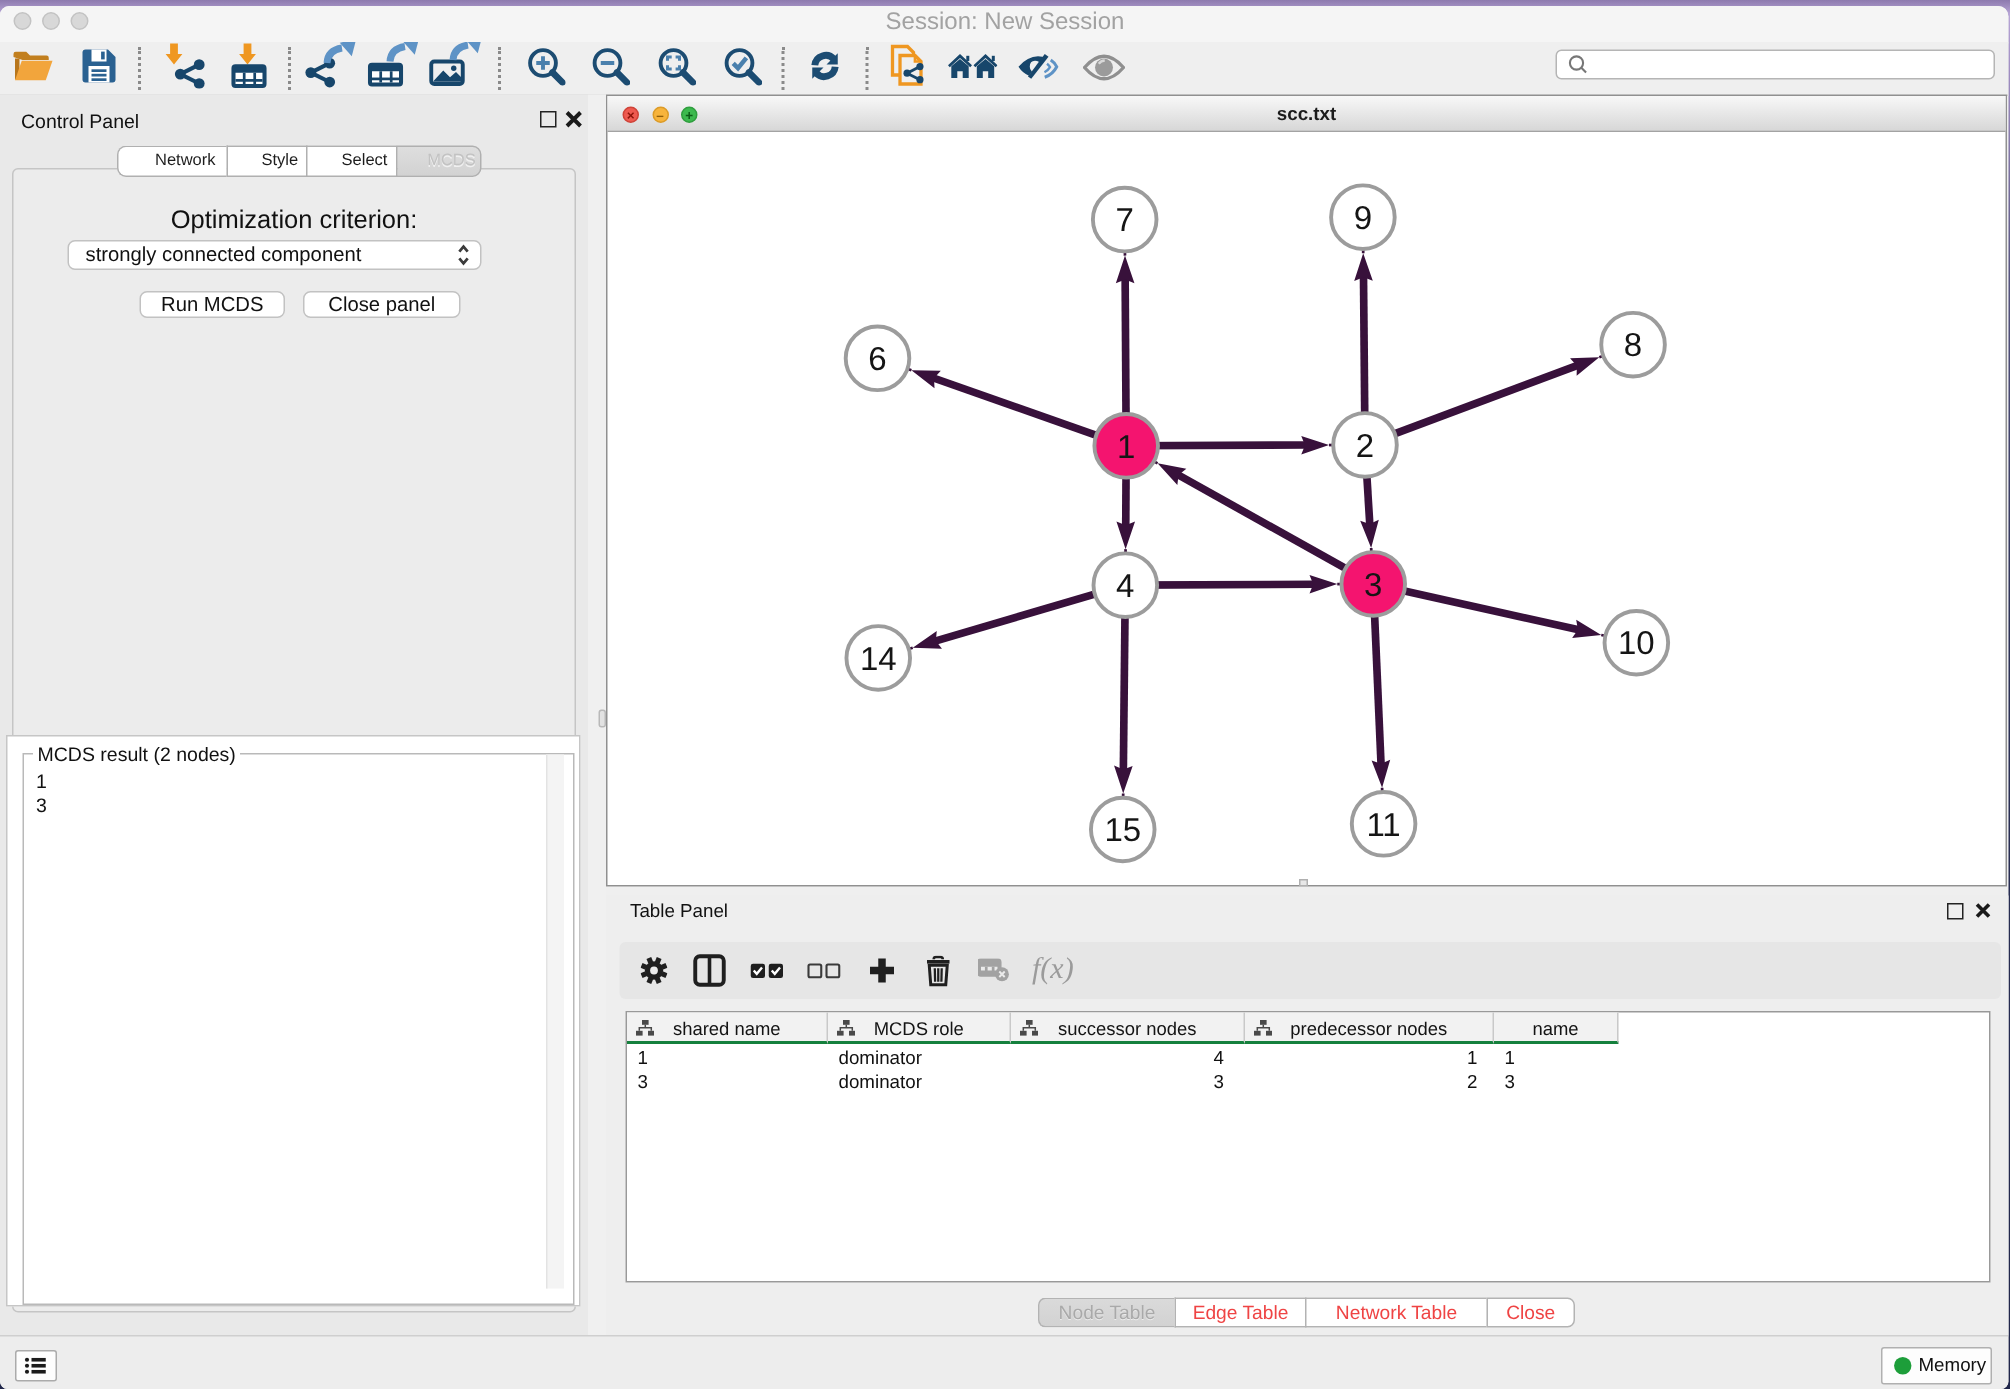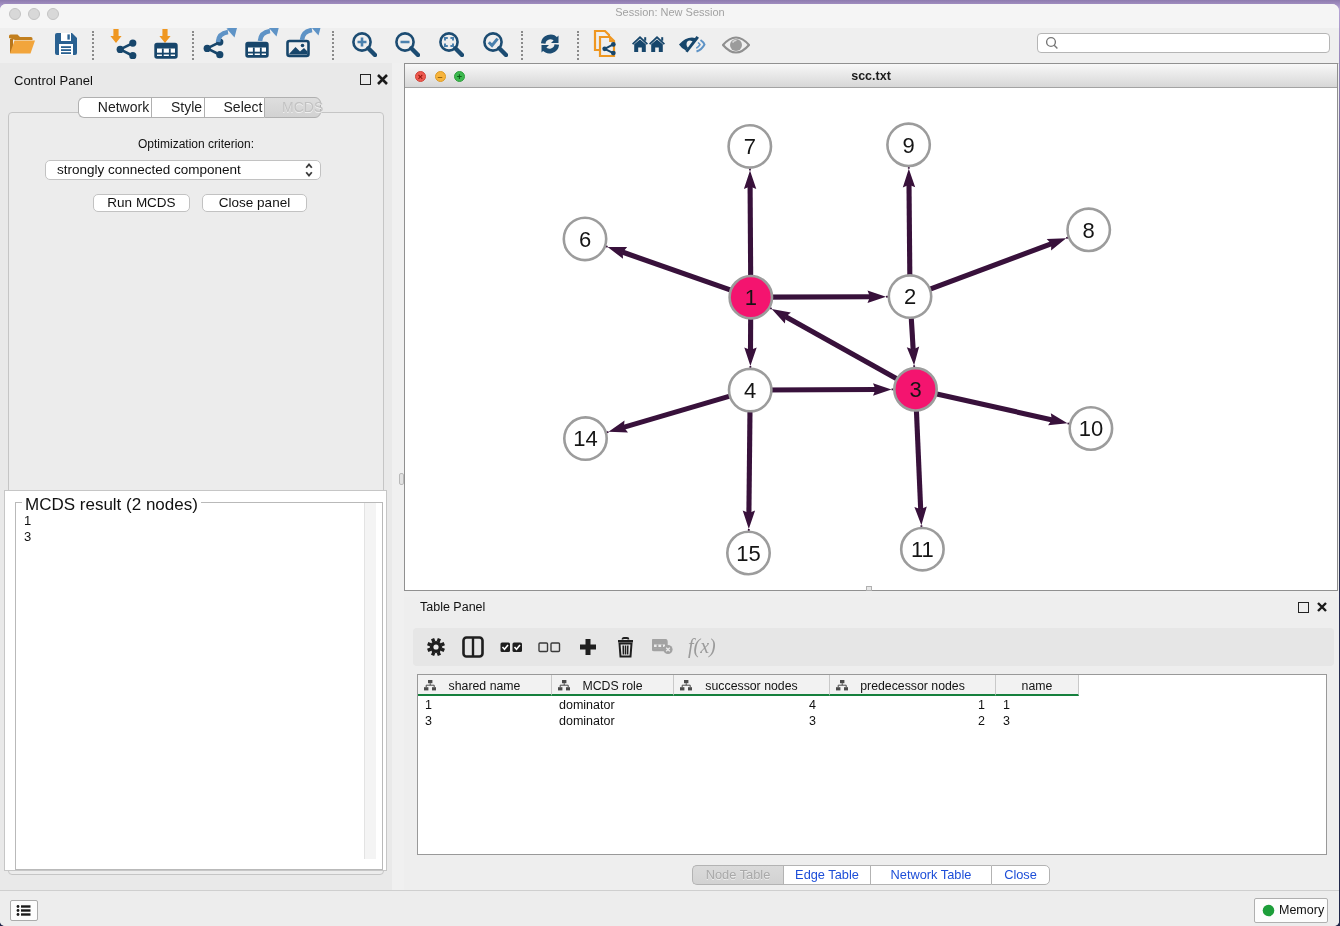--- a/index.html
+++ b/index.html
@@ -5,60 +5,60 @@
 html,body{margin:0;padding:0;}
 body{width:1340px;height:926px;overflow:hidden;position:relative;
  background:linear-gradient(180deg,#8d7aae 0%,#b7a5d6 1%,#a08ec2 5%,#55537f 20%,#2c3157 45%,#20264a 100%);
  font-family:"Liberation Sans",sans-serif;}
 .app{position:absolute;left:0;top:4px;width:1338.5px;height:922px;background:#efefef;
  border-radius:6px 7px 5px 5px;overflow:hidden;}
 .abs{position:absolute;}
 
 .titlebar{left:0;top:0;width:100%;height:24px;background:#f5f5f5;border-bottom:1px solid #d8d8d8;}
 .tl{position:absolute;top:4px;width:12px;height:12px;border-radius:50%;background:#d8d8d8;border:1px solid #c3c3c3;box-sizing:border-box;}
-.title{position:absolute;top:2px;left:0;width:1340px;text-align:center;font-size:11px;color:#a2a2a2;}
+.title{position:absolute;top:2px;left:0;width:1340px;text-align:center;font-size:16px;color:#a2a2a2;}
 
 .toolbar{left:0;top:24px;width:100%;height:35px;background:#efefef;border-bottom:1px solid #cfcfcf;}
 .sep{position:absolute;top:3px;height:29px;width:0;border-left:2px dotted #8a8a8a;}
 .ticon{position:absolute;top:0;}
 .search{position:absolute;left:1037px;top:5px;width:291px;height:18px;background:#fff;border:1px solid #b5b5b5;border-radius:4px;}
 
 .leftpanel{left:0;top:59px;width:391.5px;height:827px;background:#e9e9e9;}
 .cpheader{position:absolute;left:14px;top:10px;font-size:13px;color:#111;}
 .maxbox{position:absolute;left:360px;top:11px;width:9px;height:9px;border:1.5px solid #222;}
 .tabcontent{position:absolute;left:8px;top:49px;width:376px;height:763px;background:#ececec;border:1px solid #c5c5c5;border-radius:4px;box-sizing:border-box;}
 .tabs{position:absolute;left:78px;top:34px;height:21px;display:flex;z-index:3;}
-.tab{box-sizing:border-box;height:21px;line-height:19px;text-align:center;font-size:14px;color:#1d1d1d;background:#fff;border:1px solid #b0b0b0;border-right:none;padding-left:17px;}
+.tab{box-sizing:border-box;height:21px;line-height:19px;text-align:center;font-size:11px;color:#1d1d1d;background:#fff;border:1px solid #b0b0b0;border-right:none;padding-left:17px;}
 .tab:first-child{border-radius:6px 0 0 6px;}
 .tab:last-child{border-radius:0 6px 6px 0;border-right:1px solid #b0b0b0;background:linear-gradient(#dedede,#d2d2d2);color:#c2c2c2;text-shadow:0 1px 0 #f0f0f0;}
-.optlabel{position:absolute;left:0;top:74px;width:392px;text-align:center;font-size:12px;color:#111;}
+.optlabel{position:absolute;left:0;top:74px;width:392px;text-align:center;font-size:17px;color:#111;}
 .dropdown{position:absolute;left:45px;top:96.5px;width:276px;height:20px;background:#fff;border:1px solid #c2c2c2;border-radius:5px;box-sizing:border-box;font-size:13.5px;color:#111;line-height:18px;padding-left:11px;}
 .btn{position:absolute;top:130.5px;height:18px;background:#fff;border:1px solid #c2c2c2;border-radius:5px;box-sizing:border-box;font-size:13.5px;color:#111;text-align:center;line-height:16px;}
 .whitepane{position:absolute;left:4px;top:427px;width:383px;height:381px;background:#fff;border:1px solid #c6c6c6;box-sizing:border-box;}
 .groupbox{position:absolute;left:10px;top:11px;width:368px;height:368px;border:1px solid #b9b9b9;box-sizing:border-box;}
-.grouplabel{position:absolute;left:6px;top:-8px;background:#fff;padding:0 3px;font-size:17px;color:#111;}
+.grouplabel{position:absolute;left:6px;top:-8px;background:#fff;padding:0 3px;font-size:13px;color:#111;}
 .scrollstrip{position:absolute;right:10px;top:12px;width:11px;height:356px;background:#f4f4f4;border-left:1px solid #e3e3e3;}
 
 .vsplit{left:391.5px;top:59px;width:12.5px;height:827px;background:#f0f0f0;}
 .vhandle{position:absolute;left:398.5px;top:469px;width:5.5px;height:12px;background:#e2e2e2;border:1px solid #b9b9b9;border-radius:2px;box-sizing:border-box;}
 
 .netframe{left:404px;top:59px;width:934px;height:528px;border:1px solid #909090;box-sizing:border-box;background:#fff;}
 .nettitle{position:absolute;left:0;top:0;width:100%;height:24px;background:linear-gradient(#f8f8f8,#d7d7d7);border-bottom:1px solid #a3a3a3;box-sizing:border-box;}
 .light{position:absolute;top:6.5px;width:11px;height:11px;border-radius:50%;box-sizing:border-box;font-size:9px;font-weight:bold;text-align:center;line-height:10px;}
 .netname{position:absolute;top:5px;left:0;width:100%;text-align:center;font-size:12.5px;font-weight:bold;color:#1b1b1b;}
 
 .tablepanel{left:404px;top:593px;width:936px;height:293px;background:#eeeeee;}
 .tptitle{position:absolute;left:16px;top:0px;height:20px;line-height:20px;font-size:12.5px;color:#111;}
 .tptools{position:absolute;left:9px;top:31px;width:921px;height:38px;background:#e6e6e6;border-radius:4px;}
 .tbl{position:absolute;left:13px;top:77px;width:910px;height:181px;background:#fff;border:1px solid #999;box-sizing:border-box;}
 .thead{position:absolute;left:0;top:0;height:21px;display:flex;}
 .th{box-sizing:border-box;height:21px;background:#f2f2f2;border-right:1px solid #c9c9c9;border-bottom:2px solid #15803d;font-size:12.3px;color:#141414;display:flex;align-items:center;justify-content:center;position:relative;}
 .td{position:absolute;font-size:12.5px;color:#111;height:16px;line-height:15px;}
 .btabs{position:absolute;left:288px;top:268px;height:20px;display:flex;}
-.btab{box-sizing:border-box;height:20px;line-height:18px;text-align:center;font-size:12.8px;color:#1d4ed8;background:#fff;border:1px solid #b3b3b3;border-right:none;}
+.btab{box-sizing:border-box;height:20px;line-height:18px;text-align:center;font-size:12.8px;color:#ef4444;background:#fff;border:1px solid #b3b3b3;border-right:none;}
 .btab:first-child{border-radius:5px 0 0 5px;background:linear-gradient(#dadada,#d2d2d2);color:#a9a9a9;text-shadow:0 1px 0 #ececec;}
 .btab:last-child{border-radius:0 5px 5px 0;border-right:1px solid #b3b3b3;}
 
 .statusbar{left:0;top:886px;width:100%;height:36px;background:#ededed;border-top:1px solid #cfcfcf;}
 .listbtn{position:absolute;left:10px;top:9px;width:28px;height:21px;background:#fdfdfd;border:1px solid #ababab;border-radius:2px;box-sizing:border-box;}
 .membtn{position:absolute;left:1254px;top:7px;width:74px;height:25px;background:#fdfdfd;border:1px solid #b0b0b0;border-radius:2px;box-sizing:border-box;font-size:12.5px;color:#111;}
 </style>
 </head>
 <body>
 <div class="app">

